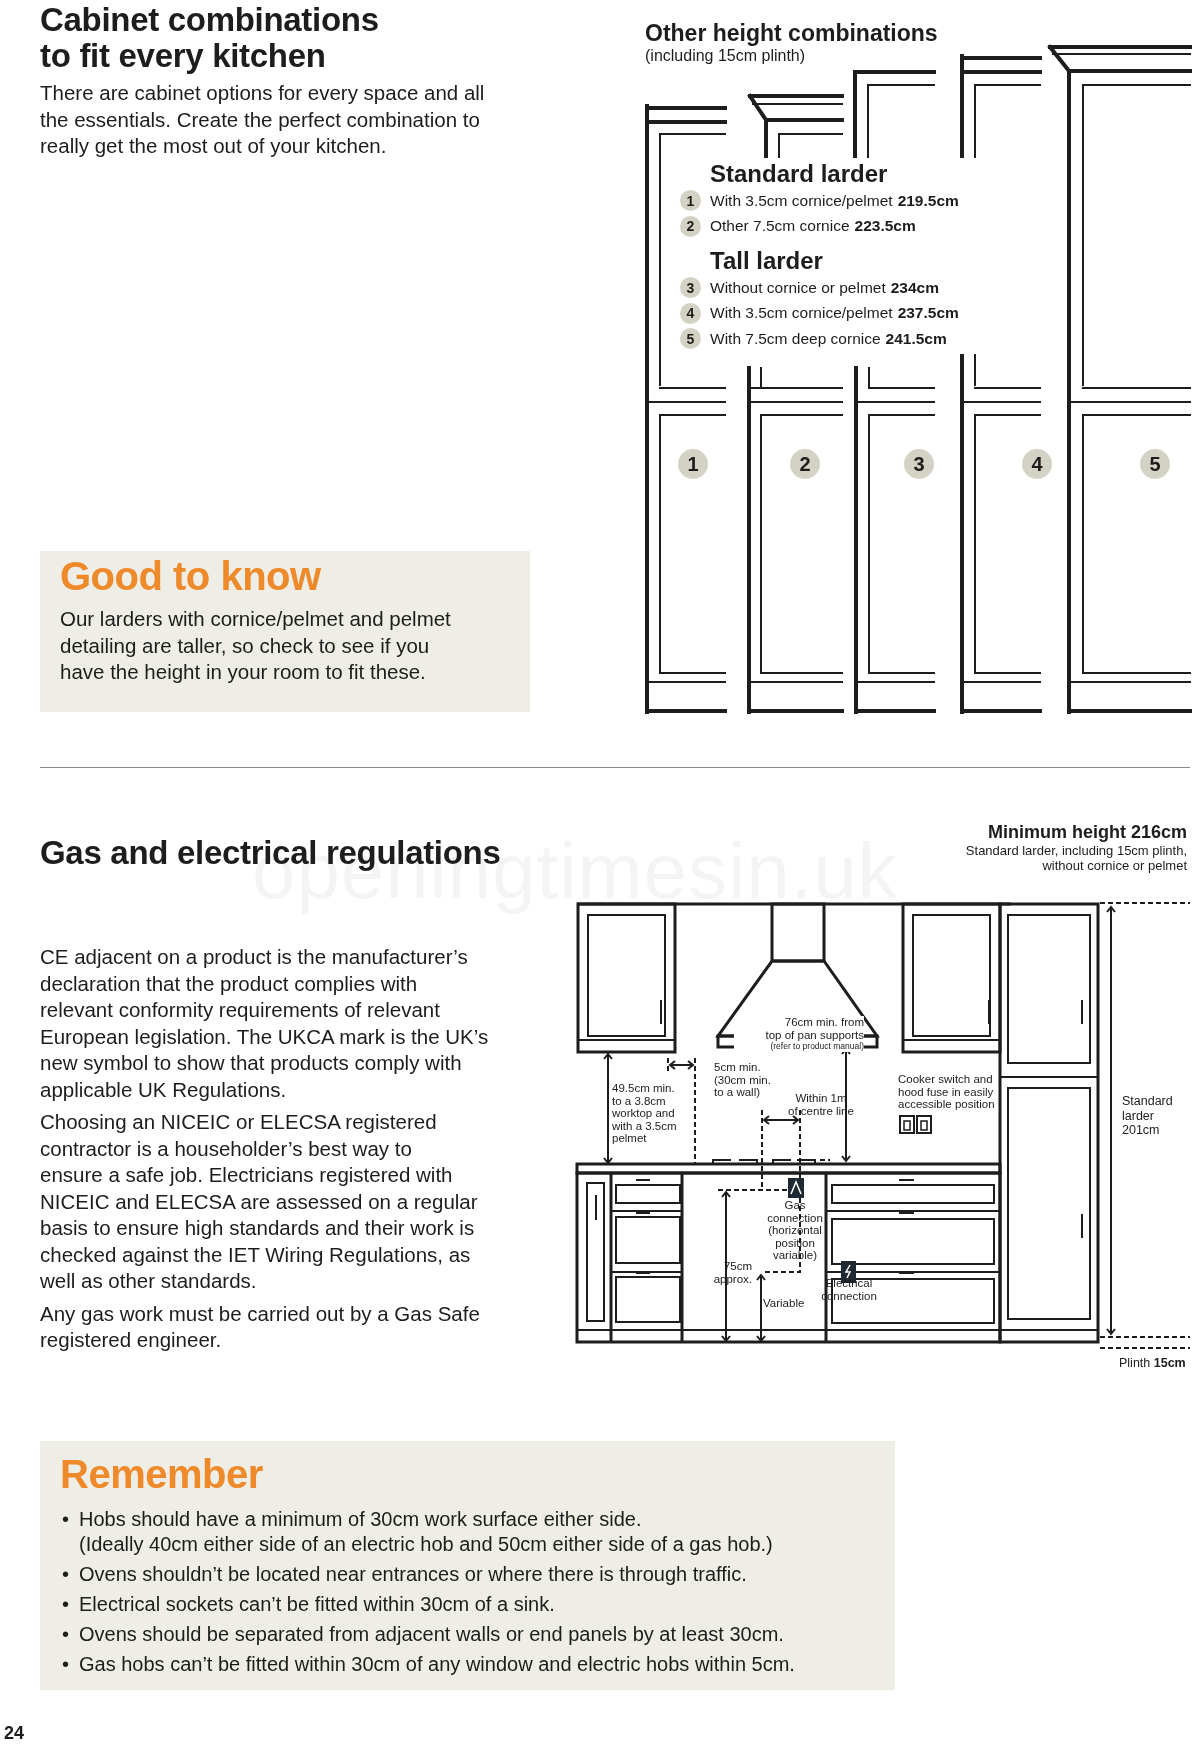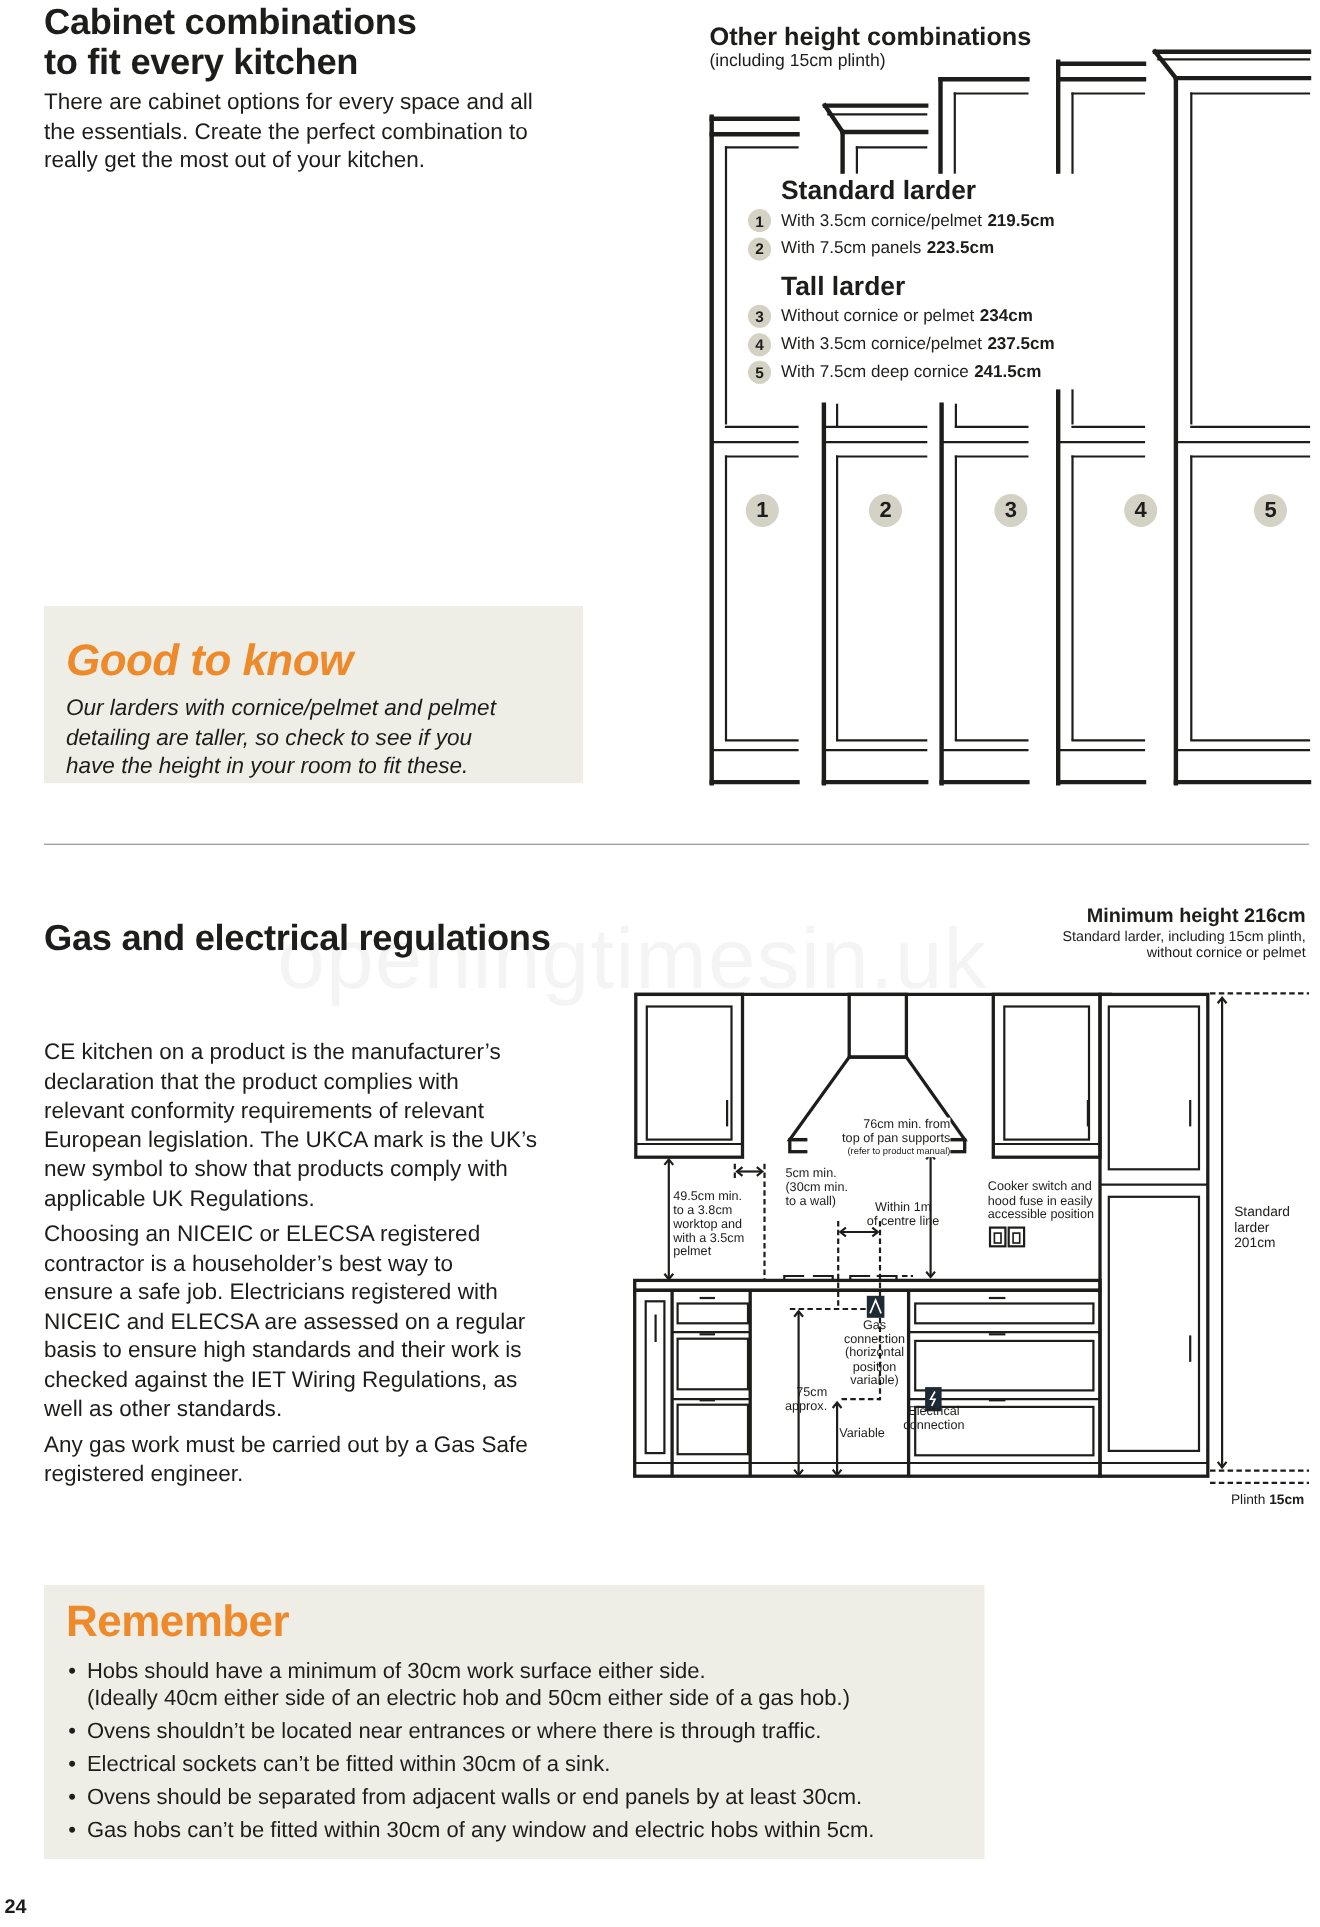--- a/index.html
+++ b/index.html
@@ -146,21 +146,21 @@
 
 <div class="abs" style="left:676px; top:158px; width:312px; background:#fff; padding:2px 0 2px 4px;">
   <div class="legend-group-title" style="padding-left:30px;">Standard larder</div>
   <div class="legend-row">
     <span class="num-badge">1</span>
     <span>With 3.5cm cornice/pelmet</span>
     <b>219.5cm</b>
   </div>
   <div class="legend-row">
     <span class="num-badge">2</span>
-    <span>With 7.5cm panels</span>
+    <span>Other 7.5cm cornice</span>
     <b>223.5cm</b>
   </div>
   <div class="legend-group-title" style="padding-left:30px; margin-top:8px;">Tall larder</div>
   <div class="legend-row">
     <span class="num-badge">3</span>
     <span>Without cornice or pelmet</span>
     <b>234cm</b>
   </div>
   <div class="legend-row">
     <span class="num-badge">4</span>
@@ -173,21 +173,21 @@
     <b>241.5cm</b>
   </div>
 </div>
 
 <div class="abs big-badge" style="left:678px; top:449px;">1</div>
 <div class="abs big-badge" style="left:790px; top:449px;">2</div>
 <div class="abs big-badge" style="left:904px; top:449px;">3</div>
 <div class="abs big-badge" style="left:1022px; top:449px;">4</div>
 <div class="abs big-badge" style="left:1140px; top:449px;">5</div>
 
-<div class="abs panel" style="left:40px; top:551px; width:490px; height:161px; padding:27px 20px;font-style:italic;">
+<div class="abs panel" style="left:40px; top:551px; width:490px; height:161px; padding:2px 20px;">
   <div class="orange" style="font-weight:700; font-size:40px; line-height:46px; letter-spacing:-0.5px;">Good to know</div>
   <div class="body-text" style="margin-top:7px;">
     <div>Our larders with cornice/pelmet and pelmet</div>
     <div>detailing are taller, so check to see if you</div>
     <div>have the height in your room to fit these.</div>
   </div>
 </div>
 
 <div class="abs" style="left:40px; top:767px; width:1150px; height:1px; background:#8a8a8a;"></div>
 
@@ -196,21 +196,21 @@
 <div class="abs h1" style="left:40px; top:835px;">Gas and electrical regulations</div>
 
 <div class="abs" style="right:13px; top:822px; text-align:right;">
   <div style="font-weight:700; font-size:18px; line-height:21px;">Minimum height 216cm</div>
   <div style="font-size:13px; line-height:15px;">Standard larder, including 15cm plinth,</div>
   <div style="font-size:13px; line-height:15px;">without cornice or pelmet</div>
 </div>
 
 <div class="abs body-text" style="left:40px; top:944px; width:520px;">
   <div>
-    <div>CE kitchen on a product is the manufacturer’s</div>
+    <div>CE adjacent on a product is the manufacturer’s</div>
     <div>declaration that the product complies with</div>
     <div>relevant conformity requirements of relevant</div>
     <div>European legislation. The UKCA mark is the UK’s</div>
     <div>new symbol to show that products comply with</div>
     <div>applicable UK Regulations.</div>
   </div>
   <div style="margin-top:6px;">
     <div>Choosing an NICEIC or ELECSA registered</div>
     <div>contractor is a householder’s best way to</div>
     <div>ensure a safe job. Electricians registered with</div>

